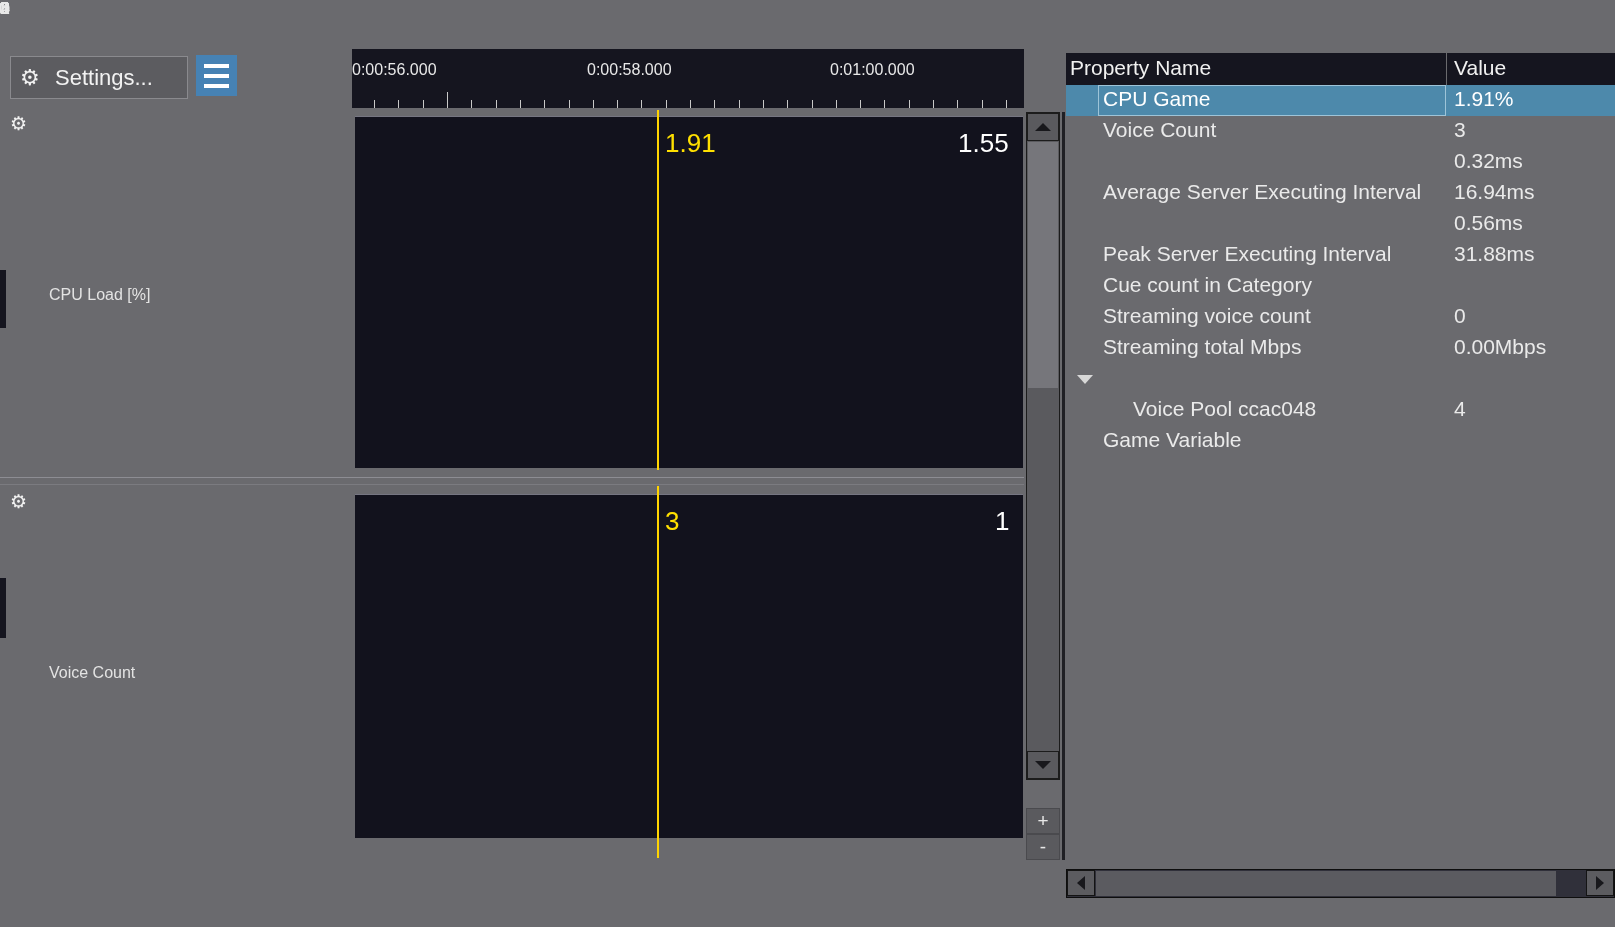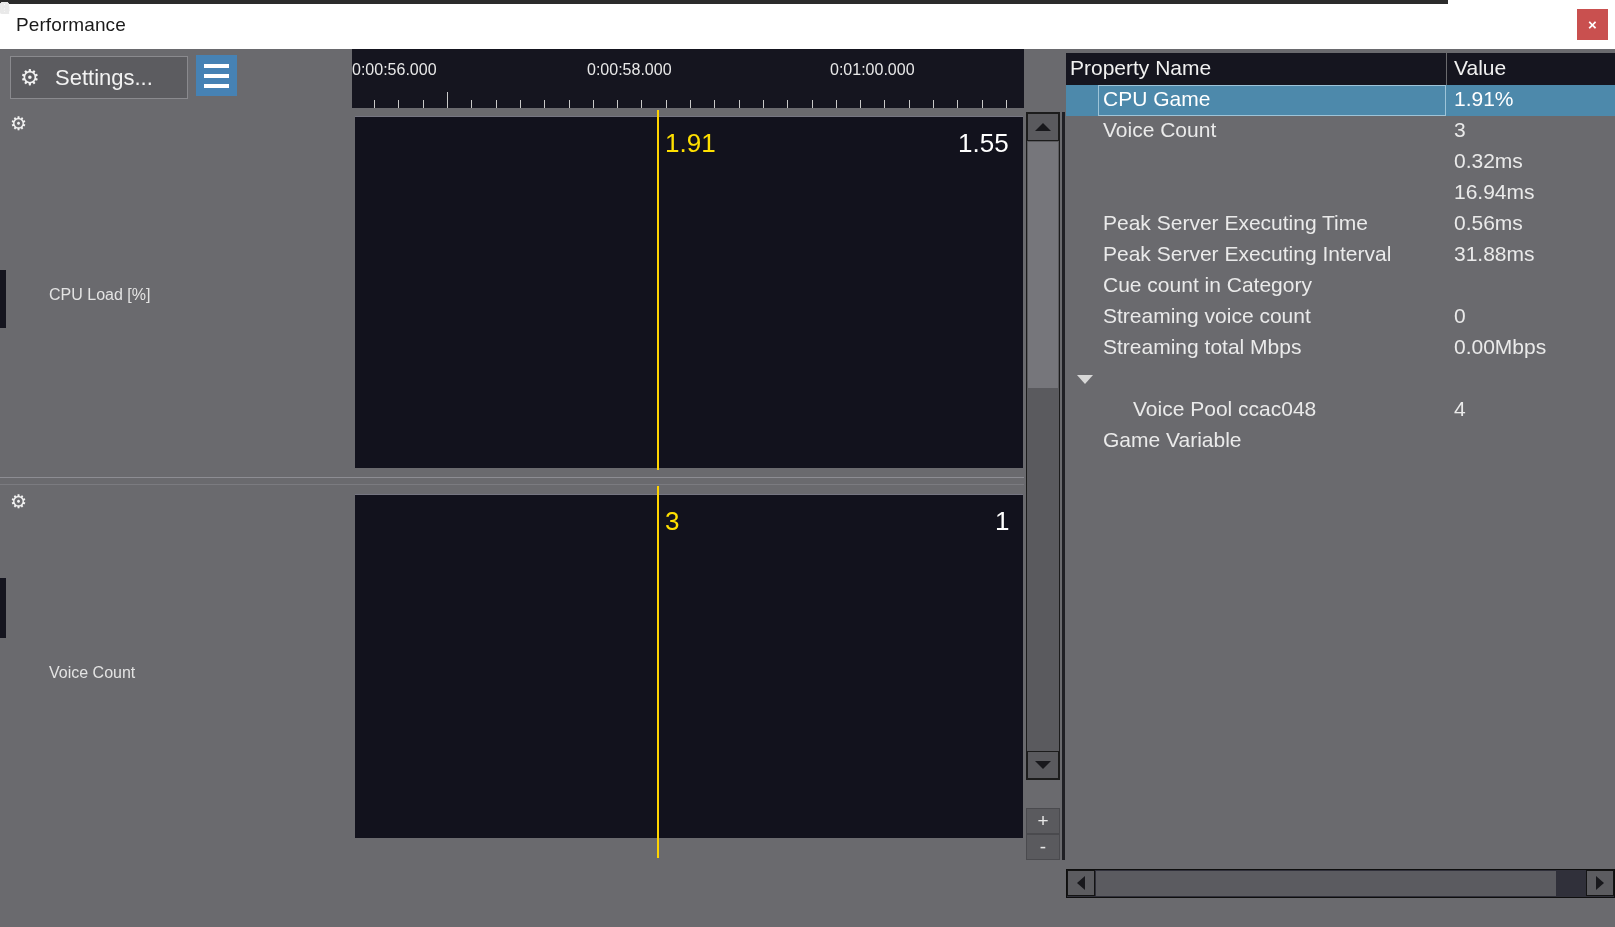--- a/index.html
+++ b/index.html
@@ -95,25 +95,20 @@
                  border:1px solid #0e0e0e;box-sizing:border-box;}
   .ps-thumb{position:absolute;left:29px;top:1px;width:460px;height:25px;background:#5b5b60;}
   .props-left-edge{position:absolute;left:1060px;top:49px;width:6px;height:878px;background:#6a6a6e;}
   .props-dark-edge{position:absolute;left:1062px;top:112px;width:3px;height:748px;background:#1f1f24;}
 </style>
 </head>
 <body>
 
 <div class="app">
 
-  <div class="titlebar">
-    <div class="title-top-shadow"></div>
-    <div class="title-text">Performance</div>
-    <div class="close-btn">×</div>
-  </div>
 
   <div class="toolbar">
     <div class="settings-btn">
       <span class="gear-big">⚙</span>
       <span class="settings-label">Settings...</span>
     </div>
   </div>
   <div class="hamburger">
     <i></i>
       <i></i>
@@ -249,24 +244,24 @@
           <span class="pval">1.91%</span>
         </div>
         <div class="prow" style="top:67px">
           <span class="pname" style="left:38px">Voice Count</span>
           <span class="pval">3</span>
         </div>
         <div class="prow" style="top:98px">
           <span class="pval">0.32ms</span>
         </div>
         <div class="prow" style="top:129px">
+          <span class="pname" style="left:38px">Average Server Executing Interval</span>
           <span class="pval">16.94ms</span>
         </div>
         <div class="prow" style="top:160px">
-          <span class="pname" style="left:38px">Peak Server Executing Time</span>
           <span class="pval">0.56ms</span>
         </div>
         <div class="prow" style="top:191px">
           <span class="pname" style="left:38px">Peak Server Executing Interval</span>
           <span class="pval">31.88ms</span>
         </div>
         <div class="prow" style="top:222px">
           <span class="pname" style="left:38px">Cue count in Category</span>
           <span class="pval"></span>
         </div>

